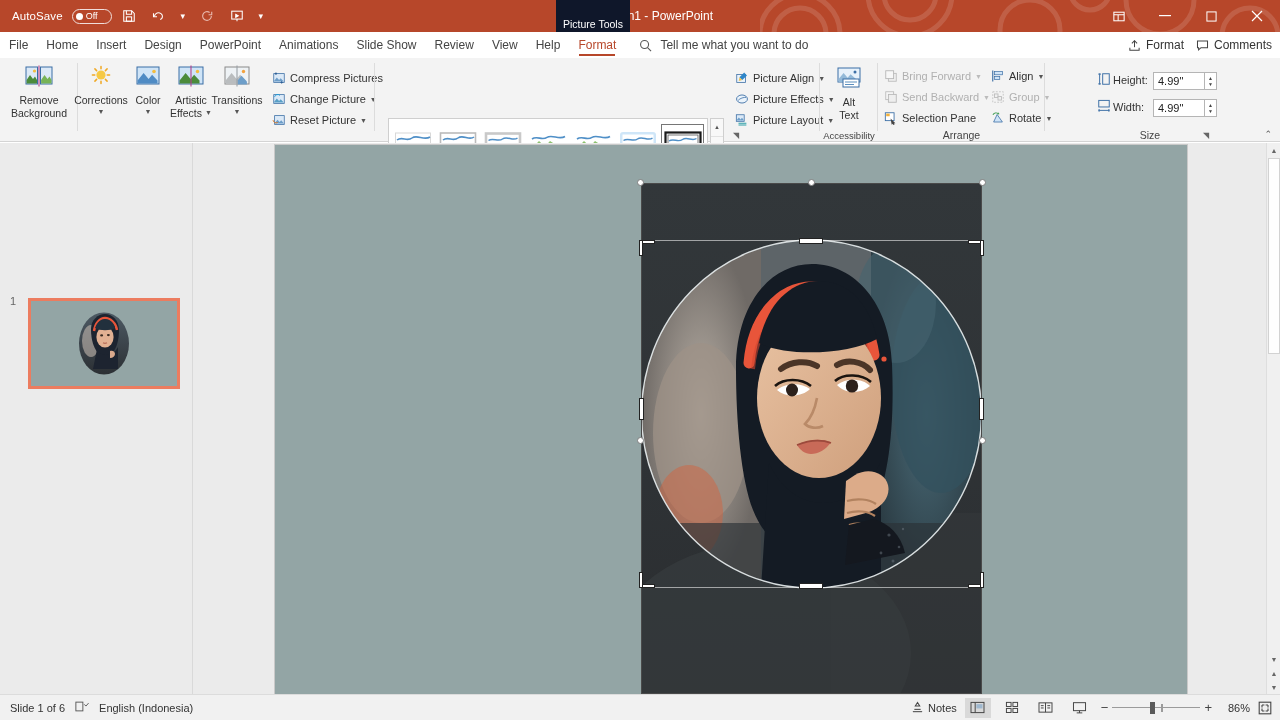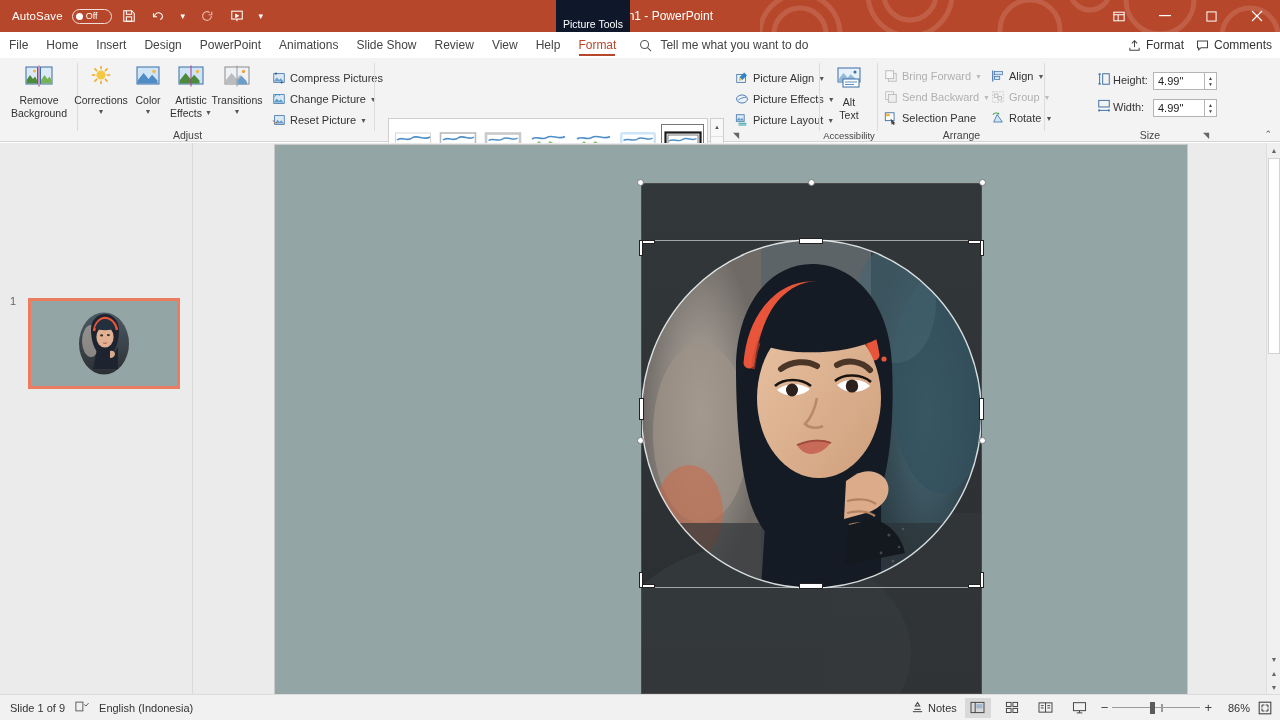--- a/index.html
+++ b/index.html
@@ -458,21 +458,20 @@
       <div class="small-btn" style="left:272px; top:55px;">
         <svg width="14" height="14" viewBox="0 0 16 16">
           <rect x="3" y="3" width="11" height="10" fill="#dbe9f7" stroke="#3b6ea5" stroke-width=".9"></rect>
           <path d="M3.5 11l2.8-3.4 2.4 2.8 1.8-2.1 3.3 3.6H3.5z" fill="#6d9ec9"></path>
           <path d="M1.2 8.2a3.6 3.6 0 0 0 5.4 2.6" fill="none" stroke="#e07c26" stroke-width="1.1"></path>
         </svg>
         <span>Reset Picture</span>
         <span class="caret-s">▼</span>
       </div>
 
-      <div class="grp-label">Adjust</div>
       <div class="grp-sep" style="left:374px;"></div>
     </div>
 
     <div class="grp" style="left:375px; width:445px;">
       <div class="gallery" style="left:13px;">
         <div class="gal-item">
           <svg width="38" height="30" viewBox="0 0 38 30">
             <rect x="1.5" y="3" width="35" height="24" fill="#fff" stroke="#d8d8d8"></rect>
             <path d="M3 22l7-8 6 6 5-6 14 10v2H3z" fill="#8dc26f"></path>
             <path d="M3 10c5-4 10 2 15-2s12 3 18-1" fill="none" stroke="#4f8fc7" stroke-width="1.6"></path>
@@ -837,21 +836,21 @@
       <div class="vs-arrow" style="top:0;">▲</div>
       <div class="vs-thumb"></div>
       <div class="vs-extra" style="bottom:28px;">▼</div>
       <div class="vs-extra" style="bottom:14px;">▲</div>
       <div class="vs-extra" style="bottom:0;">▼</div>
     </div>
   </div>
 
   <div class="statusbar">
     <div class="sb-left">
-      <span>Slide 1 of 9</span>
+      <span>Slide 1 of 6</span>
       <span>
         <svg width="14" height="13" viewBox="0 0 16 14" fill="none" stroke="#555" stroke-width="1.05">
           <rect x="1" y="2" width="8" height="10"></rect>
             <path d="M10.5 4.5l2 2 3-3.4"></path>
         </svg>
       </span>
       <span>English (Indonesia)</span>
     </div>
 
     <div class="sb-right">

